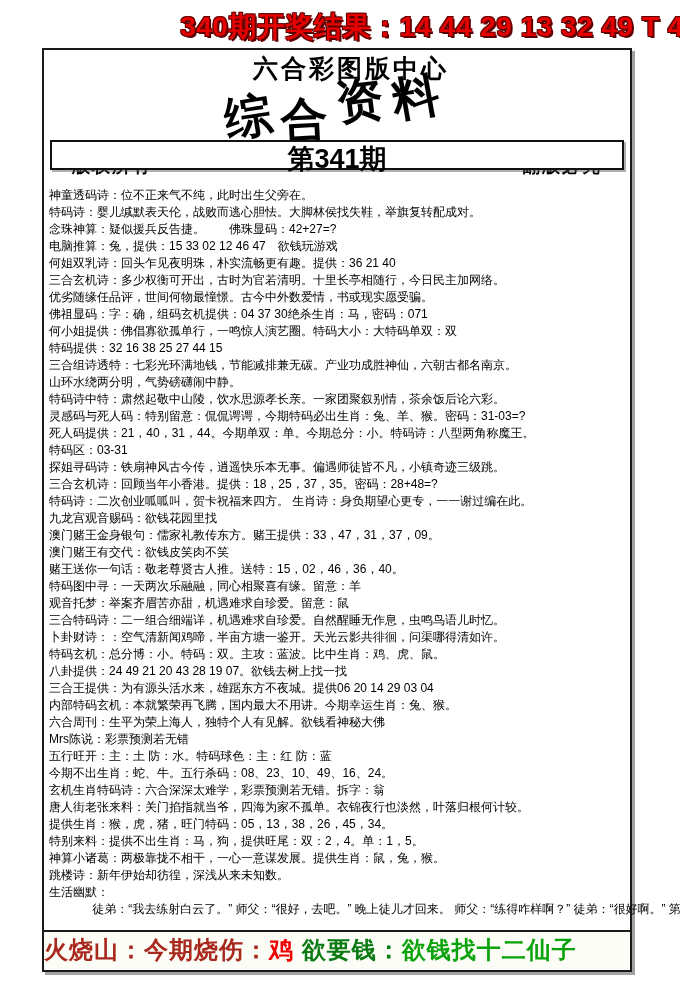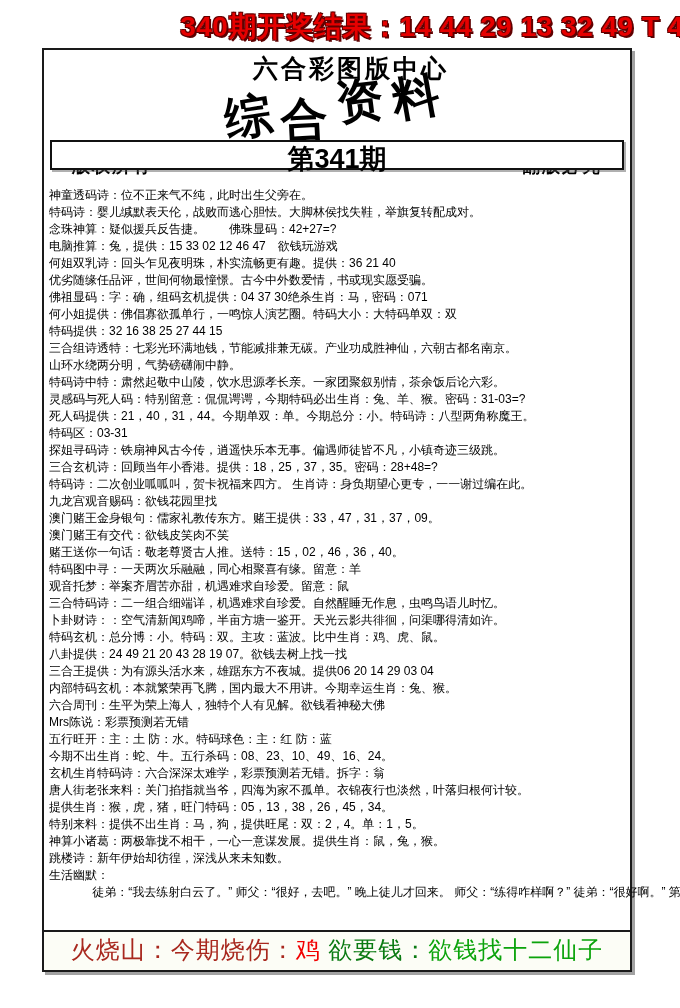--- a/index.html
+++ b/index.html
@@ -50,21 +50,21 @@
   }
   .content{
     position:absolute;top:137px;left:5px;right:4px;
     font-size:12px;line-height:17px;
   }
   .content .line{white-space:nowrap;}
   .humor-par{white-space:normal;text-indent:3.6em;}
   .footer-band{
     position:absolute;left:0;right:0;bottom:0;height:38px;
     border-top:2px solid #1a1a1a;background:#fcfdf6;
-    text-align:center;font-size:24px;font-weight:normal;line-height:36px;
+    text-align:left;font-size:24px;font-weight:bold;line-height:36px;
     white-space:nowrap;letter-spacing:1px;
   }
 </style>
 </head>
 <body>
 
 <div class="page">
 
   <div class="banner" style="color: rgb(230, 0, 0);">340期开奖结果：14 44 29 13 32 49 T 40</div>
 
@@ -80,20 +80,21 @@
 
     <div class="issue-box">第341期</div>
 
     <div class="content">
 
       <div class="line">神童透码诗：位不正来气不纯，此时出生父旁在。</div>
         <div class="line">特码诗：婴儿缄默表天伦，战败而逃心胆怯。大脚林侯找失鞋，举旗复转配成对。</div>
         <div class="line">念珠神算：疑似援兵反告捷。　　佛珠显码：42+27=?</div>
         <div class="line">电脑推算：兔，提供：15 33 02 12 46 47　欲钱玩游戏</div>
         <div class="line">何姐双乳诗：回头乍见夜明珠，朴实流畅更有趣。提供：36 21 40</div>
+        <div class="line">三合玄机诗：多少权衡可开出，古时为官若清明。十里长亭相随行，今日民主加网络。</div>
         <div class="line">优劣随缘任品评，世间何物最憧憬。古今中外数爱情，书或现实愿受骗。</div>
         <div class="line">佛祖显码：字：确，组码玄机提供：04 37 30绝杀生肖：马，密码：071</div>
         <div class="line">何小姐提供：佛倡寡欲孤单行，一鸣惊人演艺圈。特码大小：大特码单双：双</div>
         <div class="line">特码提供：32 16 38 25 27 44 15</div>
         <div class="line">三合组诗透特：七彩光环满地钱，节能减排兼无碳。产业功成胜神仙，六朝古都名南京。</div>
         <div class="line">山环水绕两分明，气势磅礴闹中静。</div>
         <div class="line">特码诗中特：肃然起敬中山陵，饮水思源孝长亲。一家团聚叙别情，茶余饭后论六彩。</div>
         <div class="line">灵感码与死人码：特别留意：侃侃谔谔，今期特码必出生肖：兔、羊、猴。密码：31-03=?</div>
         <div class="line">死人码提供：21，40，31，44。今期单双：单。今期总分：小。特码诗：八型两角称魔王。</div>
         <div class="line">特码区：03-31</div>

